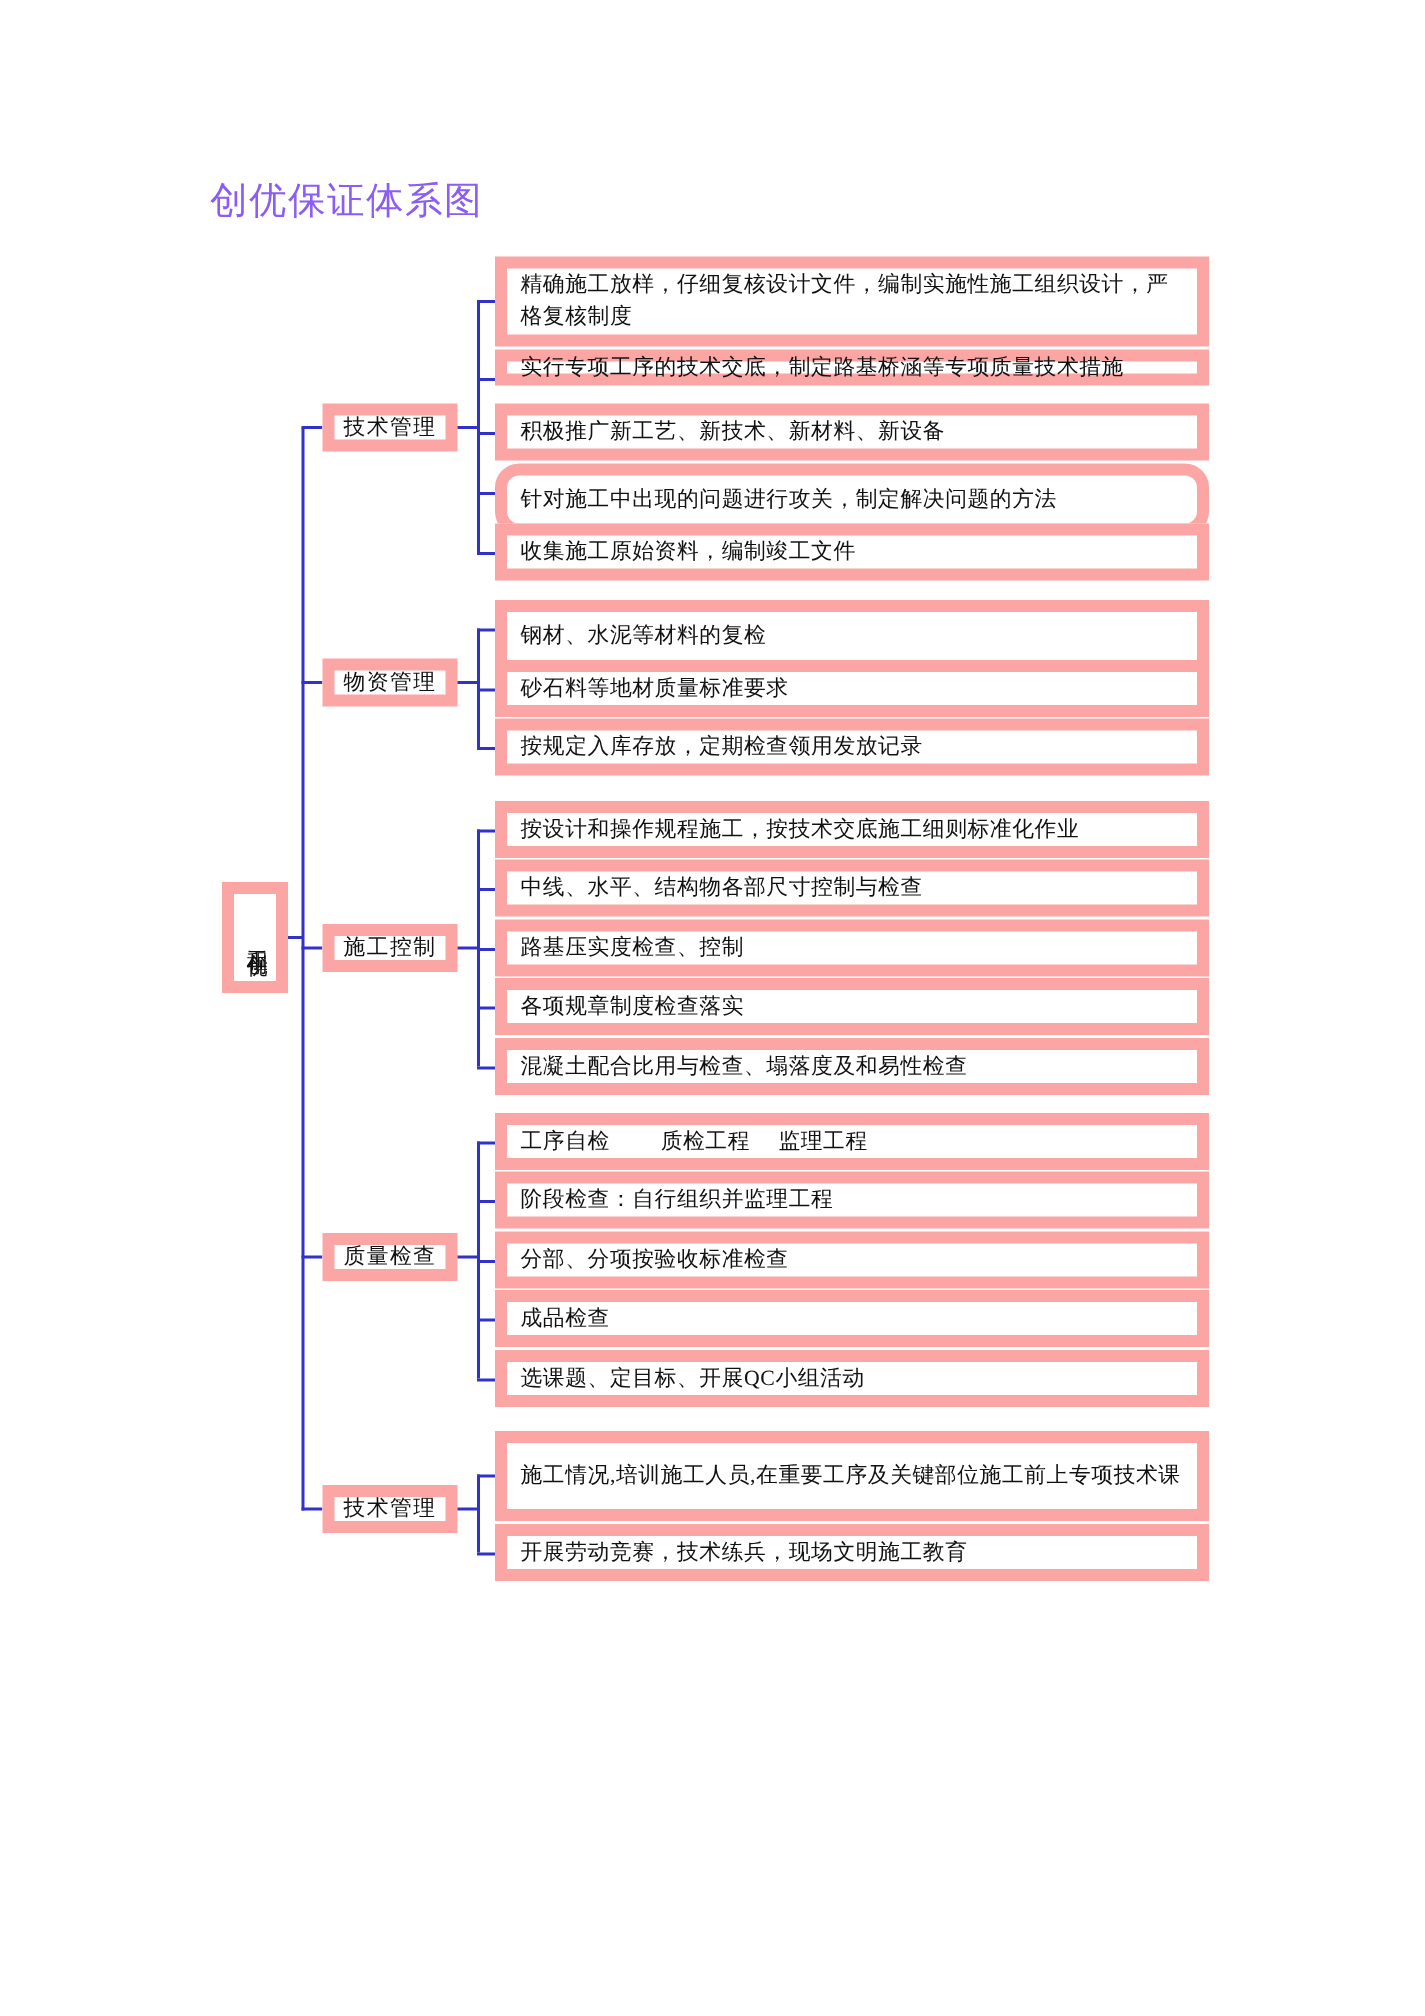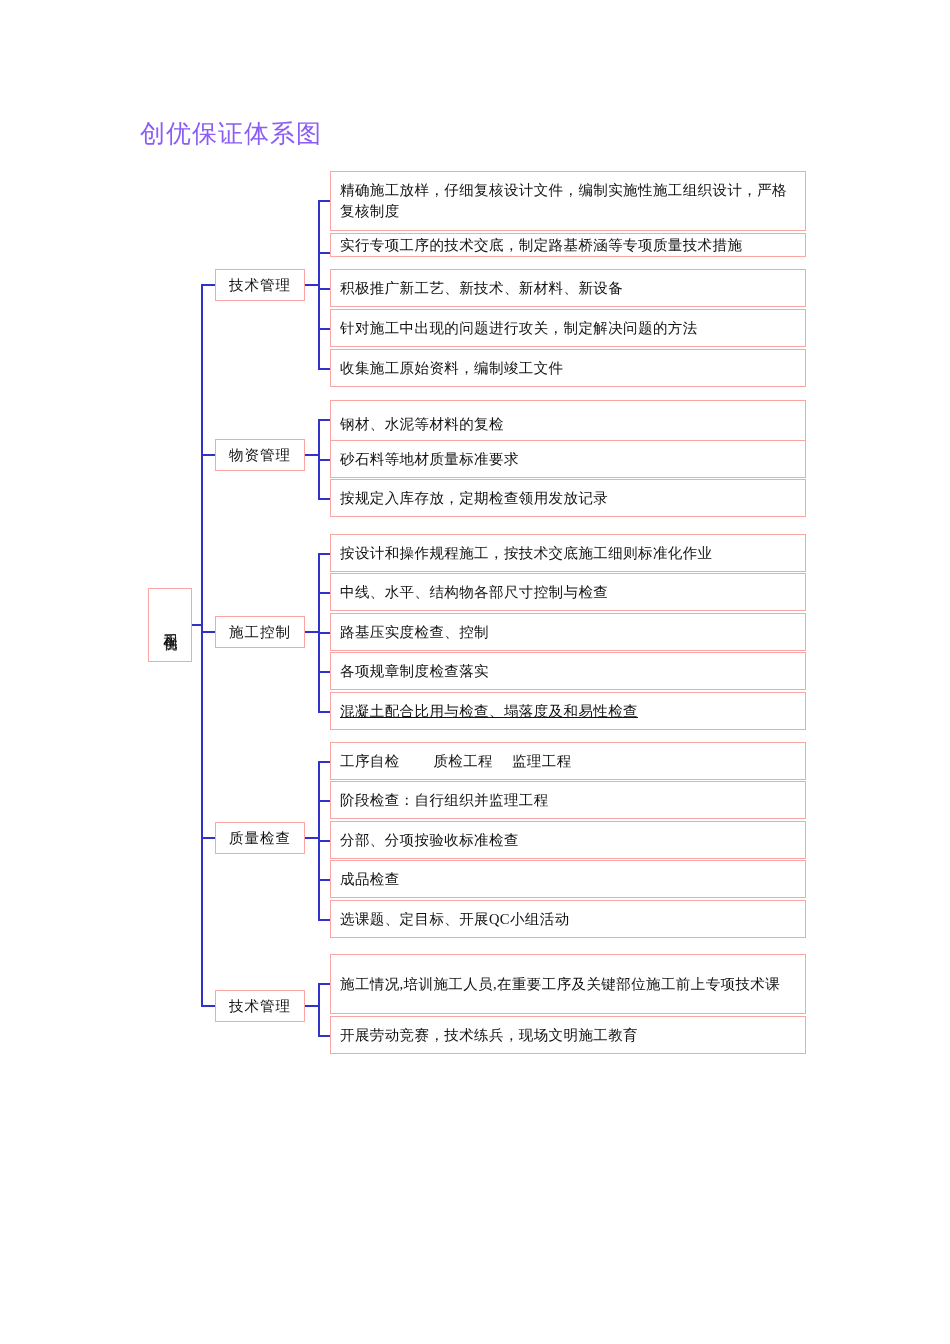--- a/index.html
+++ b/index.html
@@ -25,21 +25,21 @@
     line-height: 32px;
     letter-spacing: 1px;
     color: #8b5cf6;
     white-space: nowrap;
   }
 
   
   .node {
     position: absolute;
     box-sizing: border-box;
-    border: 1px solid #fca5a5;
+    border: 8px solid #fca5a5;
     background: #ffffff;
     font-size: 15px;
     line-height: 21px;
     color: #111111;
   }
 
   
   #root-node {
     left: 148px;
     top: 588px;
@@ -125,21 +125,21 @@
 <div class="node leaf-node" style="top:233px; height:24px;">
   <span class="txt">实行专项工序的技术交底，制定路基桥涵等专项质量技术措施</span>
 </div>
 
 <div class="line-h" style="left:318px; top:288px; width:13px;"></div>
 <div class="node leaf-node" style="top:269px; height:38px;">
   <span class="txt">积极推广新工艺、新技术、新材料、新设备</span>
 </div>
 
 <div class="line-h" style="left:318px; top:328px; width:13px;"></div>
-<div class="node leaf-node" style="top:309px; height:38px;">
+<div class="node leaf-node" style="top:309px; height:48px;border-radius:16px;">
   <span class="txt">针对施工中出现的问题进行攻关，制定解决问题的方法</span>
 </div>
 
 <div class="line-h" style="left:318px; top:368px; width:13px;"></div>
 <div class="node leaf-node" style="top:349px; height:38px;">
   <span class="txt">收集施工原始资料，编制竣工文件</span>
 </div>
 
 <div class="line-h" style="left:201px; top:454px; width:14px;"></div>
 <div class="node cat-node" id="cat-2" style="left:215px; top:439px;">
@@ -184,21 +184,21 @@
 <div class="node leaf-node" style="top:613px; height:38px;">
   <span class="txt">路基压实度检查、控制</span>
 </div>
 
 <div class="line-h" style="left:318px; top:671px; width:13px;"></div>
 <div class="node leaf-node" style="top:652px; height:38px;">
   <span class="txt">各项规章制度检查落实</span>
 </div>
 
 <div class="line-h" style="left:318px; top:711px; width:13px;"></div>
-<div class="node leaf-node" style="top:692px; height:38px;text-decoration:underline;">
+<div class="node leaf-node" style="top:692px; height:38px;">
   <span class="txt">混凝土配合比用与检查、塌落度及和易性检查</span>
 </div>
 
 <div class="line-h" style="left:201px; top:837px; width:14px;"></div>
 <div class="node cat-node" id="cat-4" style="left:215px; top:822px;">
   <span>质量检查</span>
 </div>
 <div class="line-h" style="left:305px; top:837px; width:14px;"></div>
 <div class="line-v" style="left:318px; top:761px; height:158px;"></div>
 

